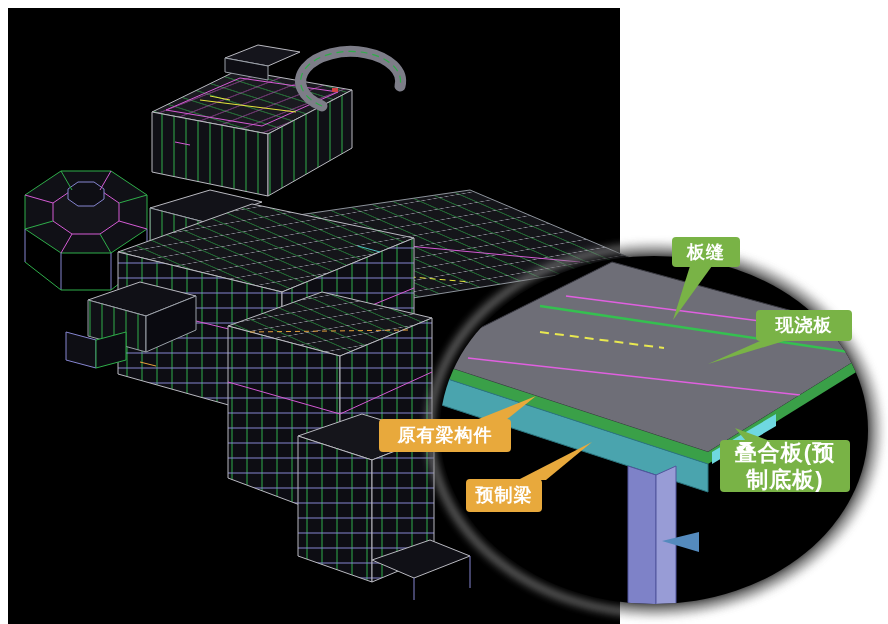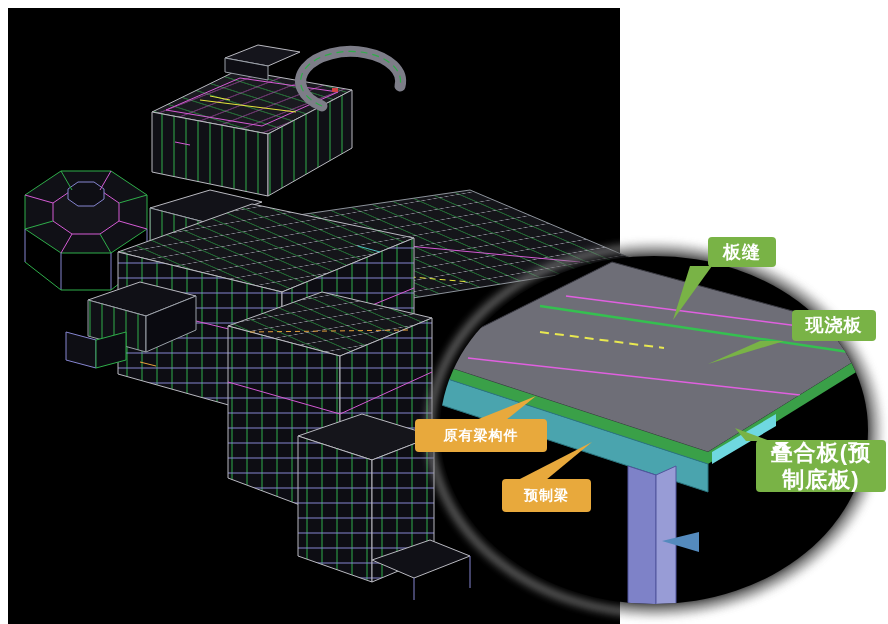--- a/index.html
+++ b/index.html
@@ -6,21 +6,20 @@
   .canvas{
     position:relative;width:888px;height:624px;background:#ffffff;
     overflow:hidden;font-family:"Liberation Sans",sans-serif;
   }
   .scene{position:absolute;left:0;top:0;}
   .callout{
     position:absolute;z-index:3;color:#ffffff;font-weight:bold;
     display:flex;align-items:center;justify-content:center;text-align:center;
     border-radius:4px;box-sizing:border-box;line-height:1.25;padding:2px 6px;
     letter-spacing:1px;
-    margin-left:36px;
   }
 </style>
 </head>
 <body>
 
 <div class="canvas">
 
   <svg class="scene" width="888" height="624" viewBox="0 0 888 624">
     <defs>
       <pattern id="pGrid" width="15" height="15" patternUnits="userSpaceOnUse">
@@ -157,22 +156,22 @@
       <polygon points="760,341 784,341 708,364" fill="#79B346"></polygon>
       <polygon points="476,420 506,420 536,396" fill="#E8A93C"></polygon>
       <polygon points="518,480 546,480 592,442" fill="#E8A93C"></polygon>
       <polygon points="746,441 770,441 735,428" fill="#79B346"></polygon>
       <polygon points="699,532 699,552 662,541" fill="#548ABD"></polygon>
     </g>
   </svg>
 
   <div class="callout" style="left: 672px; top: 237px; width: 68px; height: 30px; font-size: 18px; background: rgb(121, 179, 70);">板缝</div>
 
-  <div class="callout" style="left: 756px; top: 310px; width: 84px; height: 31px; font-size: 18px; background: rgb(121, 179, 70);">现浇板</div>
+  <div class="callout" style="left: 756px; top: 310px; width: 96px; height: 31px; font-size: 18px; background: rgb(121, 179, 70);">现浇板</div>
 
-  <div class="callout" style="left: 379px; top: 419px; width: 132px; height: 33px; font-size: 14px; background: rgb(232, 169, 60);">原有梁构件</div>
+  <div class="callout" style="left: 379px; top: 419px; width: 132px; height: 33px; font-size: 18px; background: rgb(232, 169, 60);">原有梁构件</div>
 
-  <div class="callout" style="left: 466px; top: 479px; width: 89px; height: 33px; font-size: 14px; background: rgb(232, 169, 60);">预制梁</div>
+  <div class="callout" style="left: 466px; top: 479px; width: 76px; height: 33px; font-size: 18px; background: rgb(232, 169, 60);">预制梁</div>
 
   <div class="callout" style="left: 720px; top: 440px; width: 130px; height: 52px; font-size: 22px; background: rgb(121, 179, 70);">叠合板(预制底板)</div>
 
 
 </div>
 
 </body></html>

